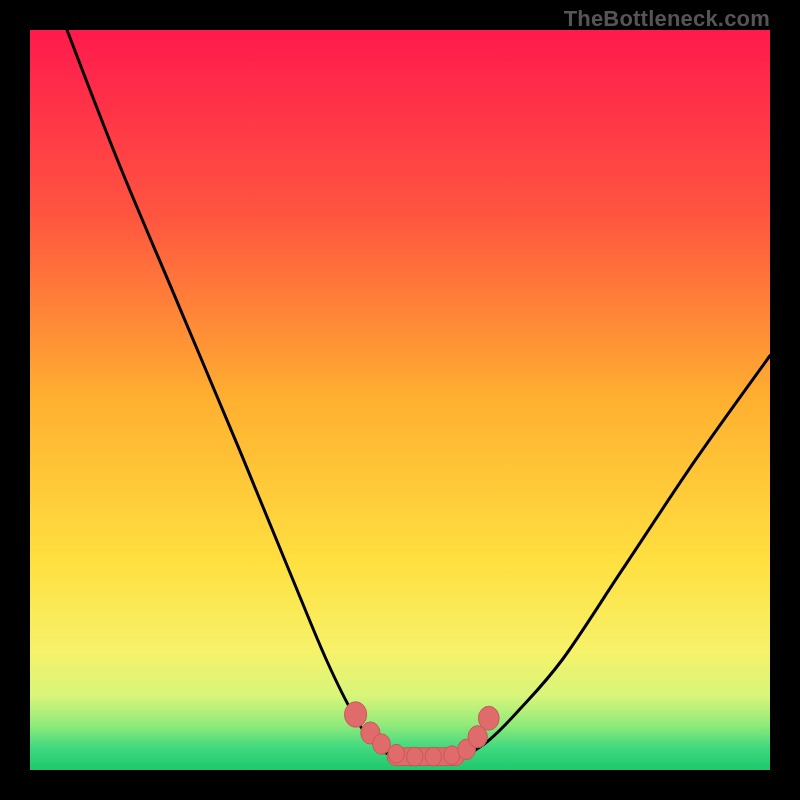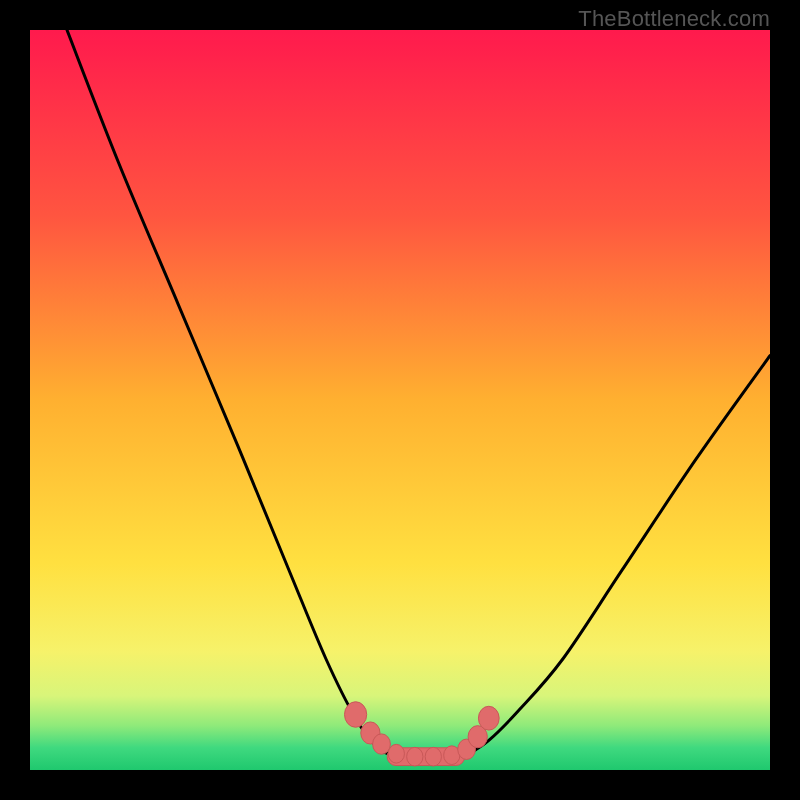--- a/index.html
+++ b/index.html
@@ -30,21 +30,21 @@
     position: absolute;
     top: 0; left: 0;
     width: 100%;
     height: 100%;
   }
   .watermark {
     position: absolute;
     top: 6px;
     right: 30px;
     font-size: 22px;
-    font-weight: normal;
+    font-weight: bold;
     color: #555;
     letter-spacing: 0.2px;
   }
   svg.curves {
     position: absolute;
     top: 0; left: 0;
     width: 100%;
     height: 100%;
   }
 </style>

